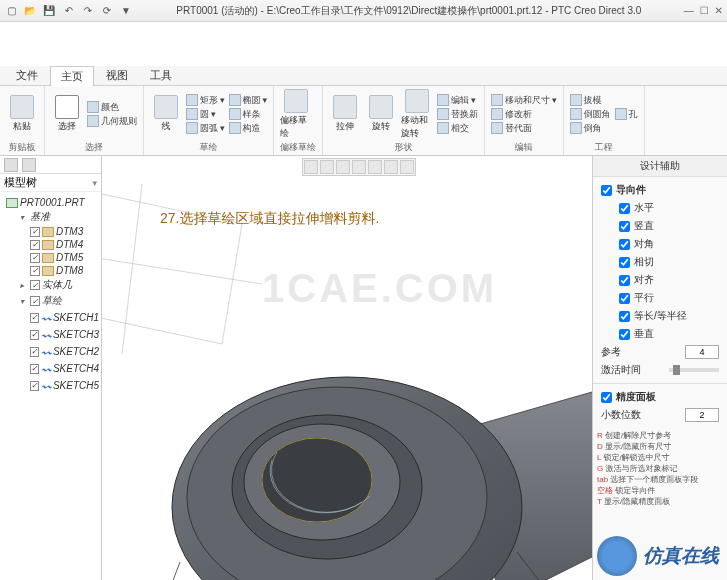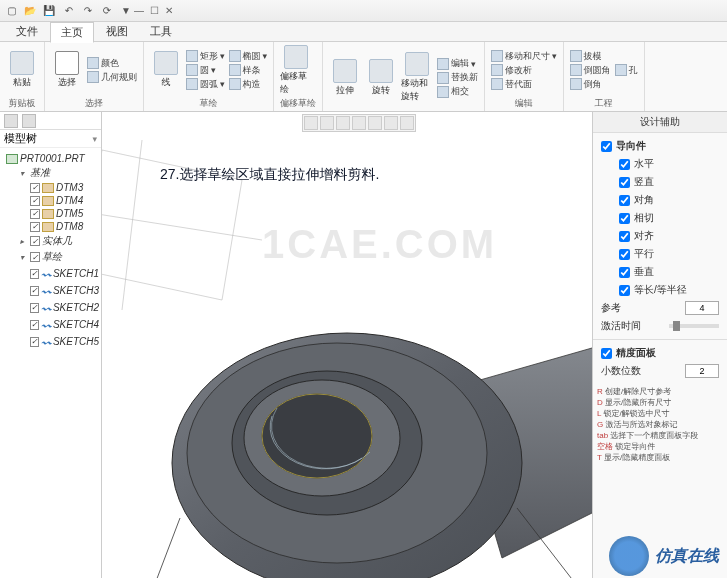--- a/index.html
+++ b/index.html
@@ -4,21 +4,21 @@
   <style>
     * { margin: 0; padding: 0; box-sizing: border-box; font-family: "Microsoft YaHei", "SimSun", sans-serif; }
     body { width: 727px; height: 580px; overflow: hidden; background: #fff; font-size: 11px; position: relative; }
     
     .titlebar { height: 22px; background: linear-gradient(#f7f7f7, #ececec); display: flex; align-items: center; padding: 0 4px; border-bottom: 1px solid #d0d0d0; }
     .qat { display: flex; gap: 3px; align-items: center; }
     .qat-btn { width: 16px; height: 16px; display: flex; align-items: center; justify-content: center; font-size: 10px; color: #555; cursor: pointer; }
     .title-text { flex: 1; text-align: center; font-size: 10px; color: #444; white-space: nowrap; overflow: hidden; }
     .win-controls { display: flex; gap: 6px; font-size: 10px; color: #666; }
     
-    .menubar { height: 20px; display: flex; align-items: center; padding-left: 6px; gap: 2px; border-bottom: 1px solid #d0d0d0; background: #f5f5f5; }
+    .menubar { height: 20px; display: flex; align-items: center; padding-left: 6px; gap: 2px; border-bottom: 1px solid #d0d0d0; background: #f5f5f5; margin-top: 44px; }
     .menu-item { padding: 2px 10px; font-size: 11px; color: #333; cursor: pointer; }
     .menu-item.active { background: #fff; border: 1px solid #ccc; border-bottom: 1px solid #fff; position: relative; top: 1px; }
     
     .ribbon { height: 70px; background: #f9f9f9; border-bottom: 1px solid #ccc; display: flex; overflow: hidden; }
     .ribbon-group { border-right: 1px solid #ddd; padding: 2px 6px 0 6px; display: flex; flex-direction: column; }
     .ribbon-group-content { flex: 1; display: flex; align-items: center; gap: 4px; }
     .ribbon-group-label { font-size: 9px; color: #666; text-align: center; padding: 1px 0; }
     .ribbon-btn-lg { display: flex; flex-direction: column; align-items: center; width: 32px; gap: 1px; cursor: pointer; }
     .ribbon-btn-lg .icon { width: 24px; height: 24px; background: #e0e5ea; border: 1px solid #b0c0d0; border-radius: 2px; }
     .ribbon-btn-lg .label { font-size: 9px; color: #333; }
@@ -34,21 +34,21 @@
     .tree-toolbar { height: 18px; display: flex; align-items: center; padding: 0 4px; gap: 4px; border-bottom: 1px solid #eee; }
     .tree-body { padding: 4px 2px; font-size: 10px; color: #333; font-style: italic; }
     .tree-node { padding: 1px 0 1px 4px; display: flex; align-items: center; gap: 2px; white-space: nowrap; cursor: pointer; }
     .tree-node.child { padding-left: 18px; }
     .tree-node.child2 { padding-left: 28px; }
     .tree-check { width: 10px; height: 10px; border: 1px solid #888; display: inline-flex; align-items: center; justify-content: center; font-size: 8px; }
     .tree-icon { width: 12px; height: 10px; background: #f5e6b0; border: 1px solid #c0a040; }
     .tree-expand { width: 8px; font-size: 8px; color: #666; }
     
     .canvas { flex: 1; position: relative; background: #fff; overflow: hidden; }
-    .instruction-text { position: absolute; top: 54px; left: 58px; color: #0f172a; font-size: 14px; font-weight: 500; }
+    .instruction-text { position: absolute; top: 54px; left: 58px; color: #a16207; font-size: 14px; font-weight: 500; }
     .watermark { position: absolute; top: 110px; left: 160px; color: rgba(150,150,150,0.22); font-size: 40px; font-weight: bold; letter-spacing: 3px; pointer-events: none; }
     .wireframe { position: absolute; top: 28px; left: -40px; }
     .wireframe line { stroke: #bbb; stroke-width: 0.6; }
     .part-3d { position: absolute; bottom: -40px; left: 20px; }
     .mini-toolbar { position: absolute; top: 2px; left: 200px; display: flex; gap: 2px; background: #f4f4f4; border: 1px solid #ccc; padding: 1px; }
     .mini-toolbar span { width: 14px; height: 14px; background: #e8e8e8; border: 1px solid #ccc; cursor: pointer; }
     
     .design-panel { width: 135px; background: #f9f9f9; border-left: 1px solid #ccc; font-size: 10px; color: #333; }
     .design-header { padding: 3px 8px; border-bottom: 1px solid #ddd; background: #f0f0f0; text-align: center; }
     .design-section { padding: 4px 8px; }
@@ -56,36 +56,39 @@
     .design-check input { width: 11px; height: 11px; }
     .design-row { display: flex; align-items: center; justify-content: space-between; padding: 2px 0; }
     .design-row .num-input { width: 34px; height: 14px; border: 1px solid #aaa; text-align: center; font-size: 9px; }
     .slider { width: 50px; height: 4px; background: #ddd; position: relative; }
     .slider::after { content: ''; position: absolute; width: 7px; height: 10px; background: #888; left: 4px; top: -3px; }
     .hint-text { font-size: 8px; color: #555; line-height: 11px; padding: 2px 4px; }
     .hint-text .k { color: #c04040; }
     
     .footer-brand { position: absolute; bottom: 4px; right: 8px; display: flex; align-items: center; gap: 6px; }
     .footer-brand .logo { width: 40px; height: 40px; border-radius: 50%; background: radial-gradient(circle, #3a86d8 50%, #2a6cb0 70%); opacity: 0.85; }
-    .footer-brand .brand-text { color: #2a5fa0; font-size: 16px; font-weight: bold; font-style: italic; }
+    .footer-brand .brand-text { color: #2a5fa0; font-size: 19px; font-weight: bold; font-style: italic; }
     .status { position: absolute; bottom: 0; left: 4px; font-size: 9px; color: #888; }
   </style>
 </head>
 <body>
 
 <div class="titlebar">
   <div class="qat">
     <span class="qat-btn">▢</span>
     <span class="qat-btn">📂</span>
     <span class="qat-btn">💾</span>
     <span class="qat-btn">↶</span>
     <span class="qat-btn">↷</span>
     <span class="qat-btn">⟳</span>
     <span class="qat-btn">▼</span>
   </div>
+  <div class="title-text">
+    <span>PRT0001 (活动的)</span> - <span>E:\Creo工作目录\工作文件\0912\Direct建模操作\prt0001.prt.12</span> - <span>PTC Creo Direct 3.0</span>
+  </div>
   <div class="win-controls">
     <span>—</span>
     <span>☐</span>
     <span>✕</span>
   </div>
 </div>
 
 <div class="menubar">
   <div class="menu-item">文件</div>
   <div class="menu-item active">主页</div>
@@ -175,20 +178,21 @@
         <span>
             <i class="mini-icon"></i>
             <span>替换新</span>
           </span>
         <span>
             <i class="mini-icon"></i>
             <span>相交</span>
           </span>
       </div>
     </div>
+    <div class="ribbon-group-label">形状</div>
   </div>
   <div class="ribbon-group">
     <div class="ribbon-group-content">
       <div class="ribbon-stack">
         <span><i class="mini-icon"></i><span>移动和尺寸</span> ▾</span>
         <span>
             <i class="mini-icon"></i>
             <span>修改析</span>
           </span>
         <span>
@@ -387,25 +391,25 @@
           <div class="design-check">
             <input type="checkbox" checked="" style="">
             <span>对齐</span>
           </div>
           <div class="design-check">
             <input type="checkbox" checked="" style="">
             <span>平行</span>
           </div>
           <div class="design-check">
             <input type="checkbox" checked="" style="">
+            <span>等长/等半径</span>
+          </div>
+          <div class="design-check">
+            <input type="checkbox" checked="" style="">
             <span>垂直</span>
-          </div>
-          <div class="design-check">
-            <input type="checkbox" checked="" style="">
-            <span>等长/等半径</span>
           </div>
         </div>
       <div class="design-row">
           <span>参考</span>
           <input class="num-input" value="4" style="">
         </div>
       <div class="design-row">
           <span>激活时间</span>
           <div class="slider"></div>
         </div>

